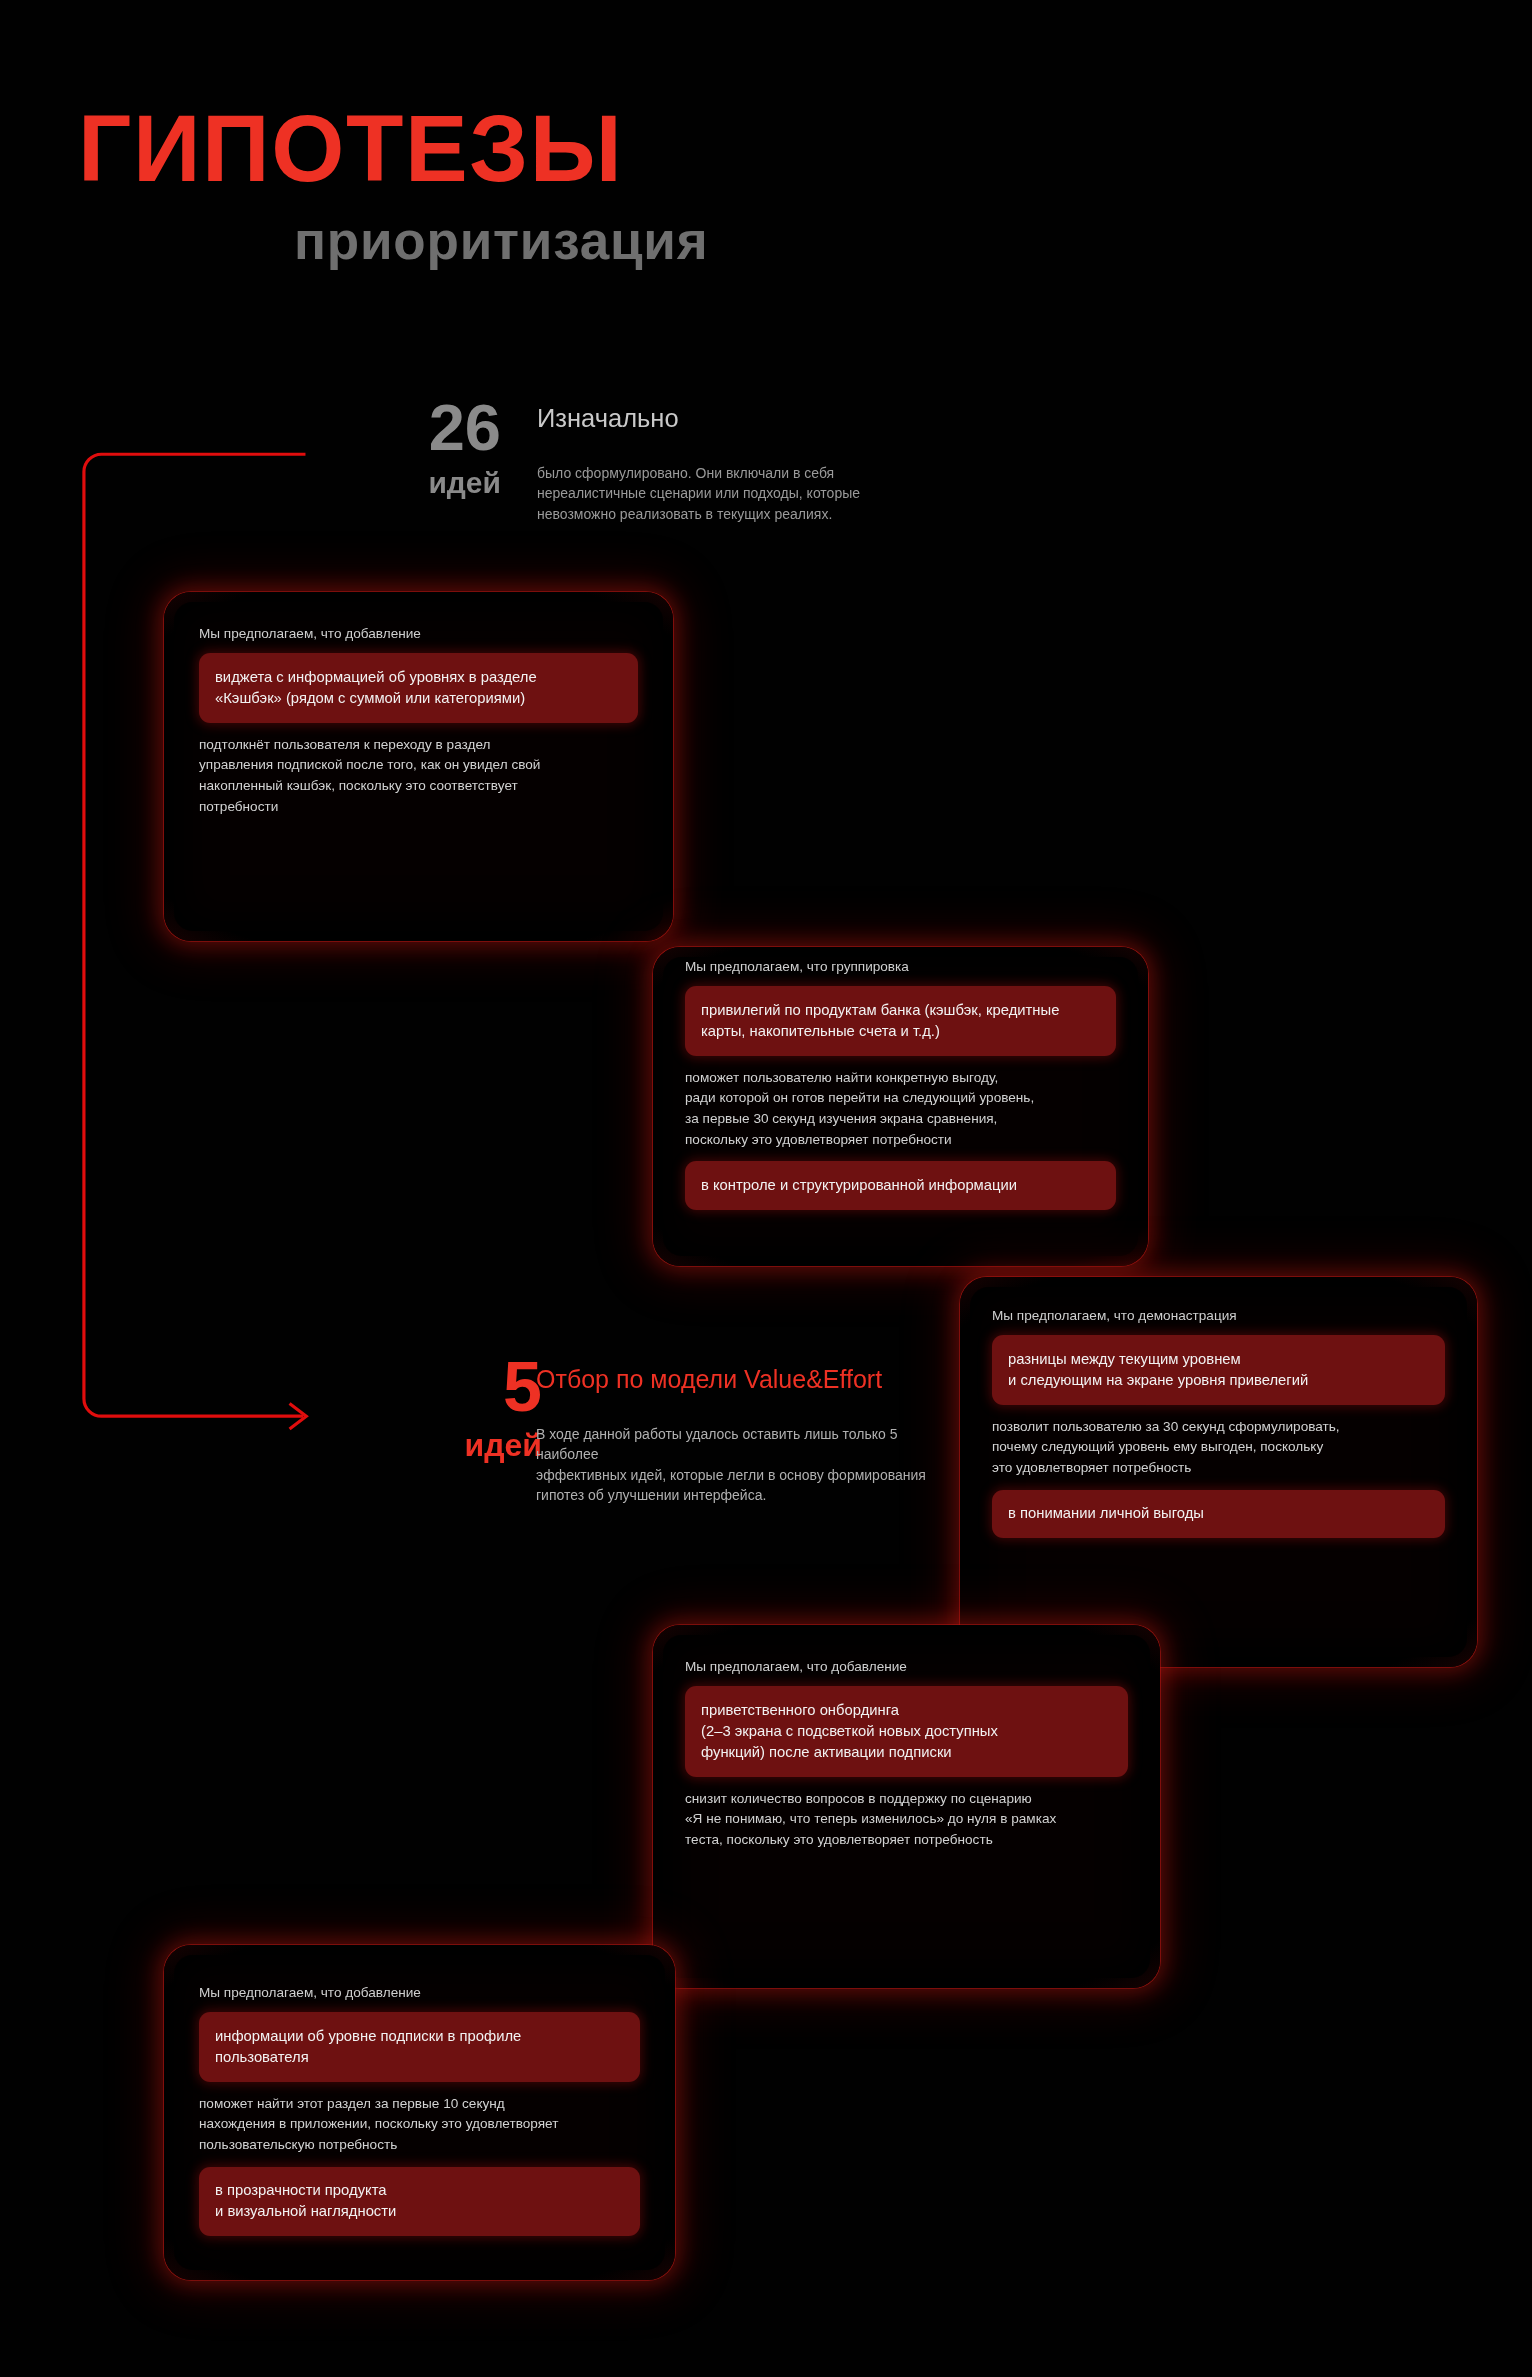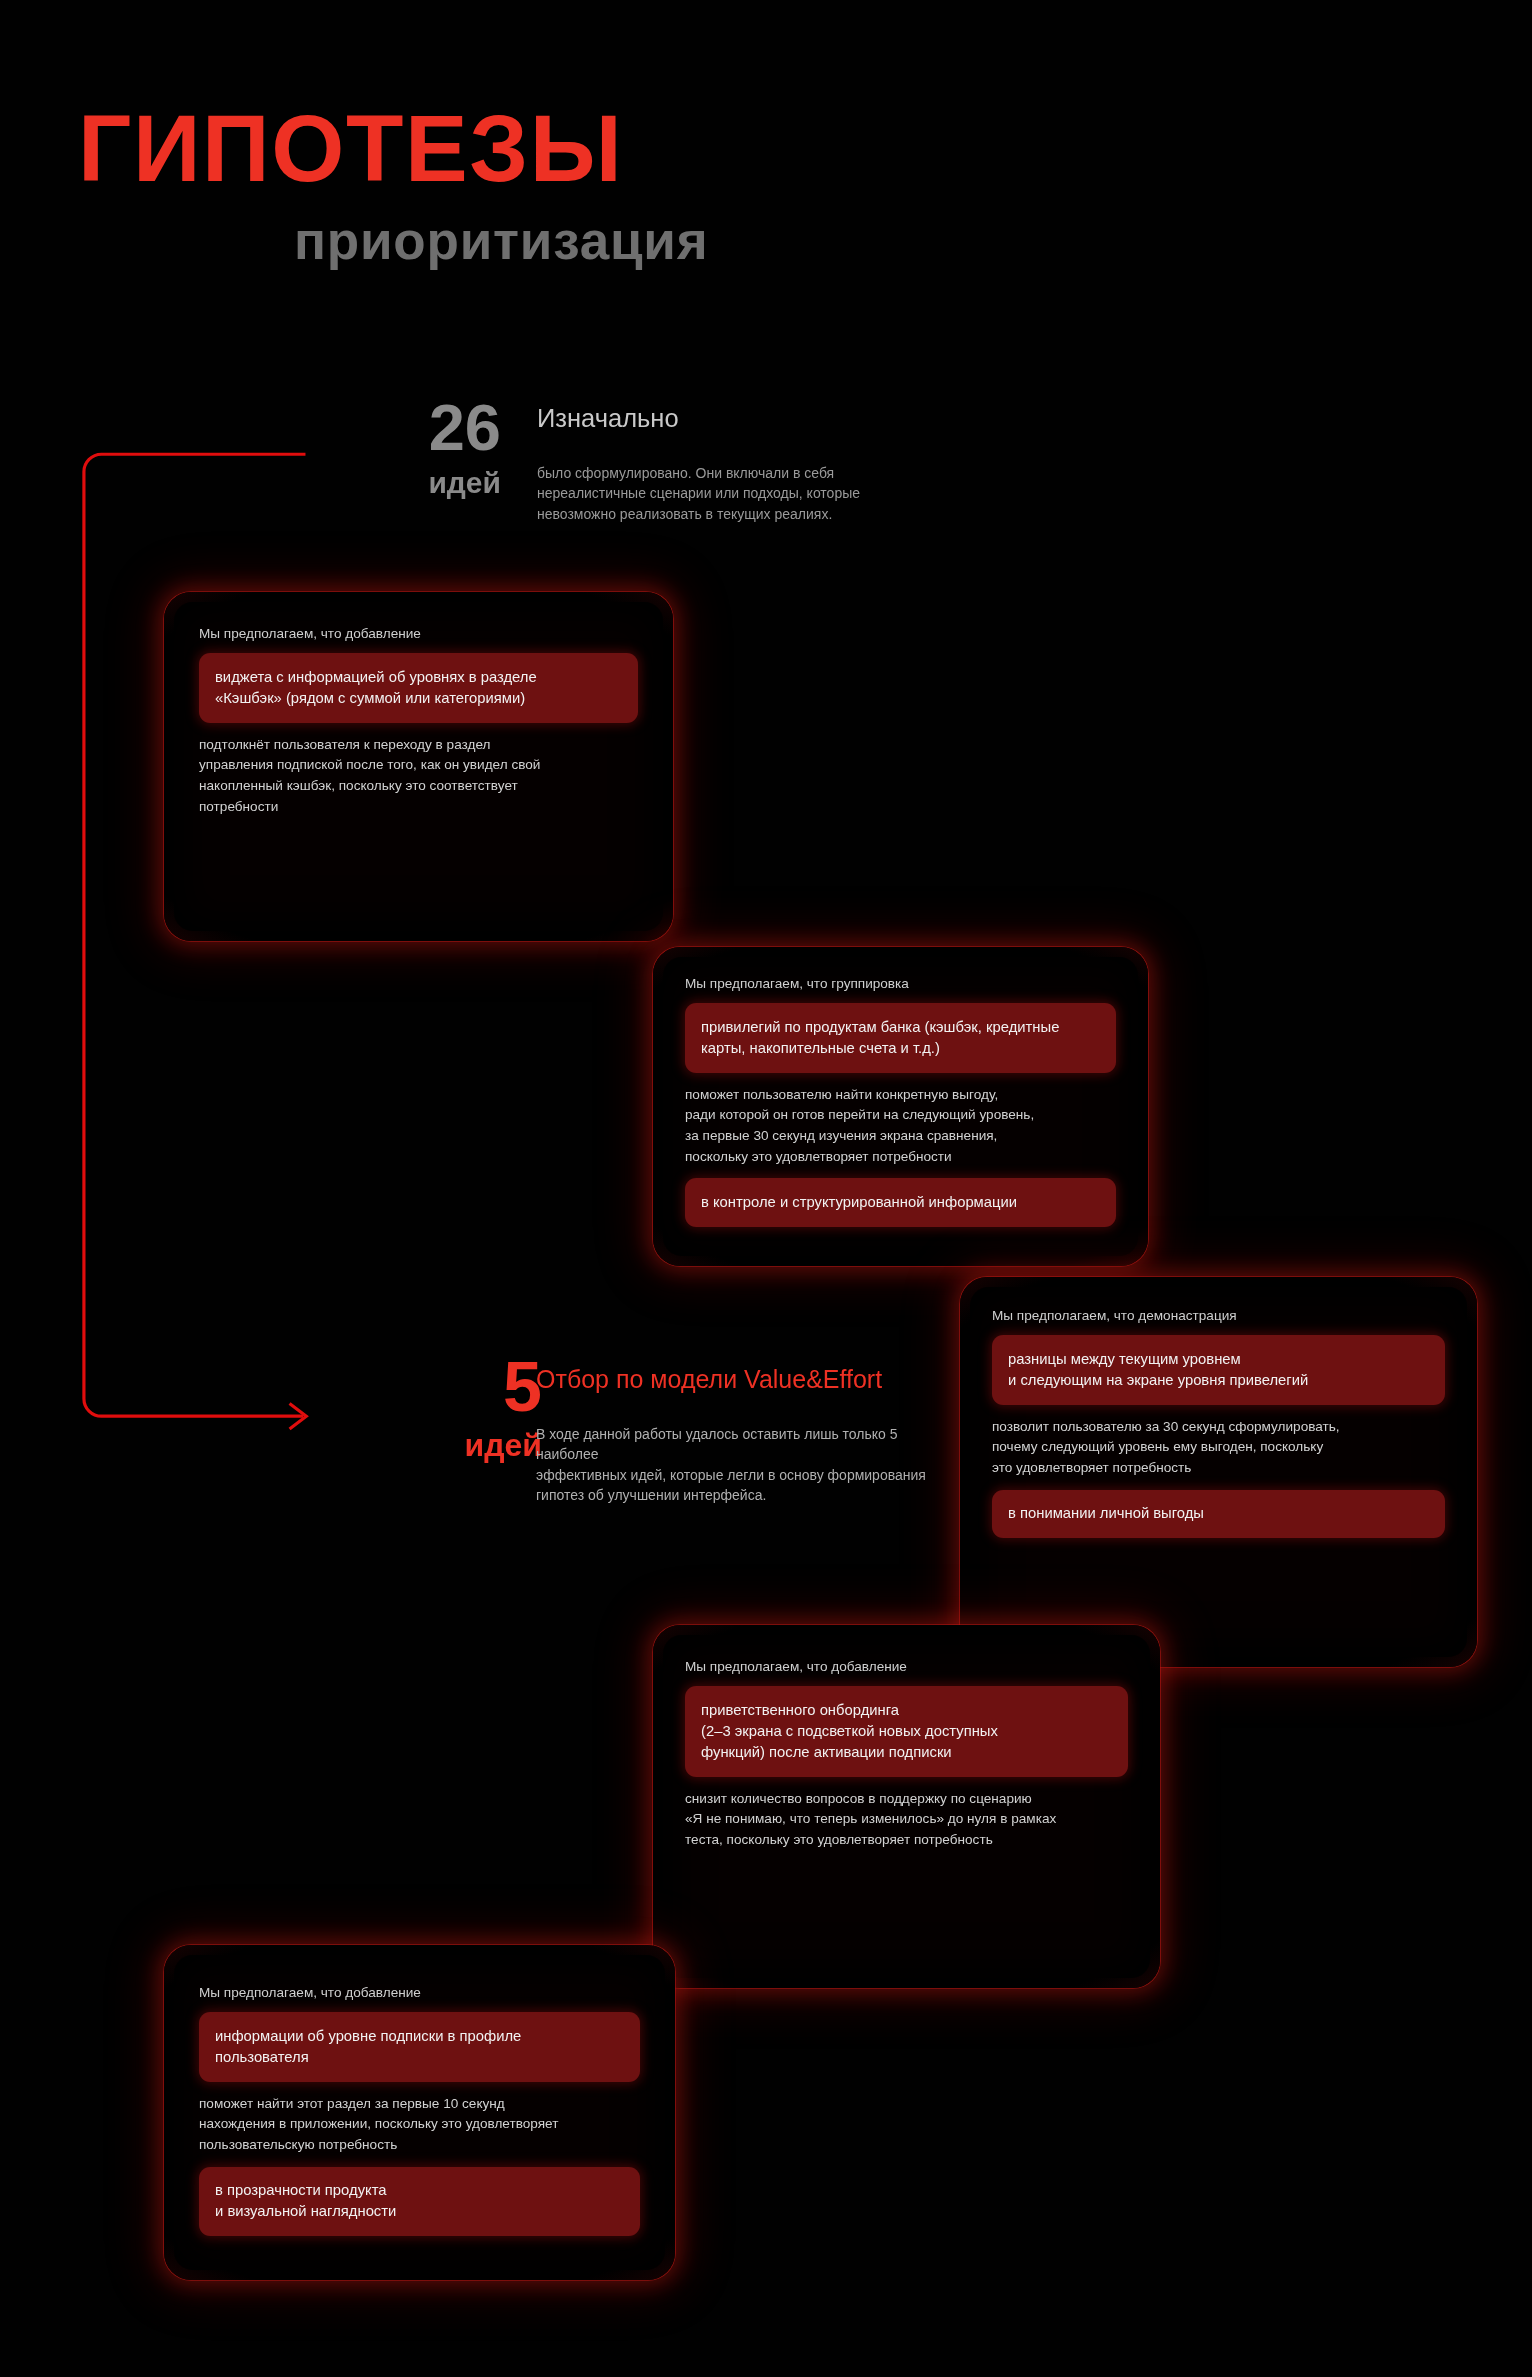--- a/index.html
+++ b/index.html
@@ -115,21 +115,21 @@
   .pill.need{margin-top:0;}
 
   
   #card-1{left:164px;top:592px;width:509px;height:349px;}
   #card-2{left:653px;top:947px;width:495px;height:319px;}
   #card-3{left:960px;top:1277px;width:517px;height:390px;}
   #card-4{left:653px;top:1625px;width:507px;height:363px;}
   #card-5{left:164px;top:1945px;width:511px;height:335px;}
 
   #card-1 .card-inner{padding:32px 35px;}
-  #card-2 .card-inner{padding:27px 32px;}
+  #card-2 .card-inner{padding:10px 32px;}
   #card-3 .card-inner{padding:29px 32px;}
   #card-4 .card-inner{padding:32px 32px;}
   #card-5 .card-inner{padding:38px 35px;}
 </style>
 </head>
 <body>
 
 <div class="stage">
 
   <div class="title-main">ГИПОТЕЗЫ</div>

